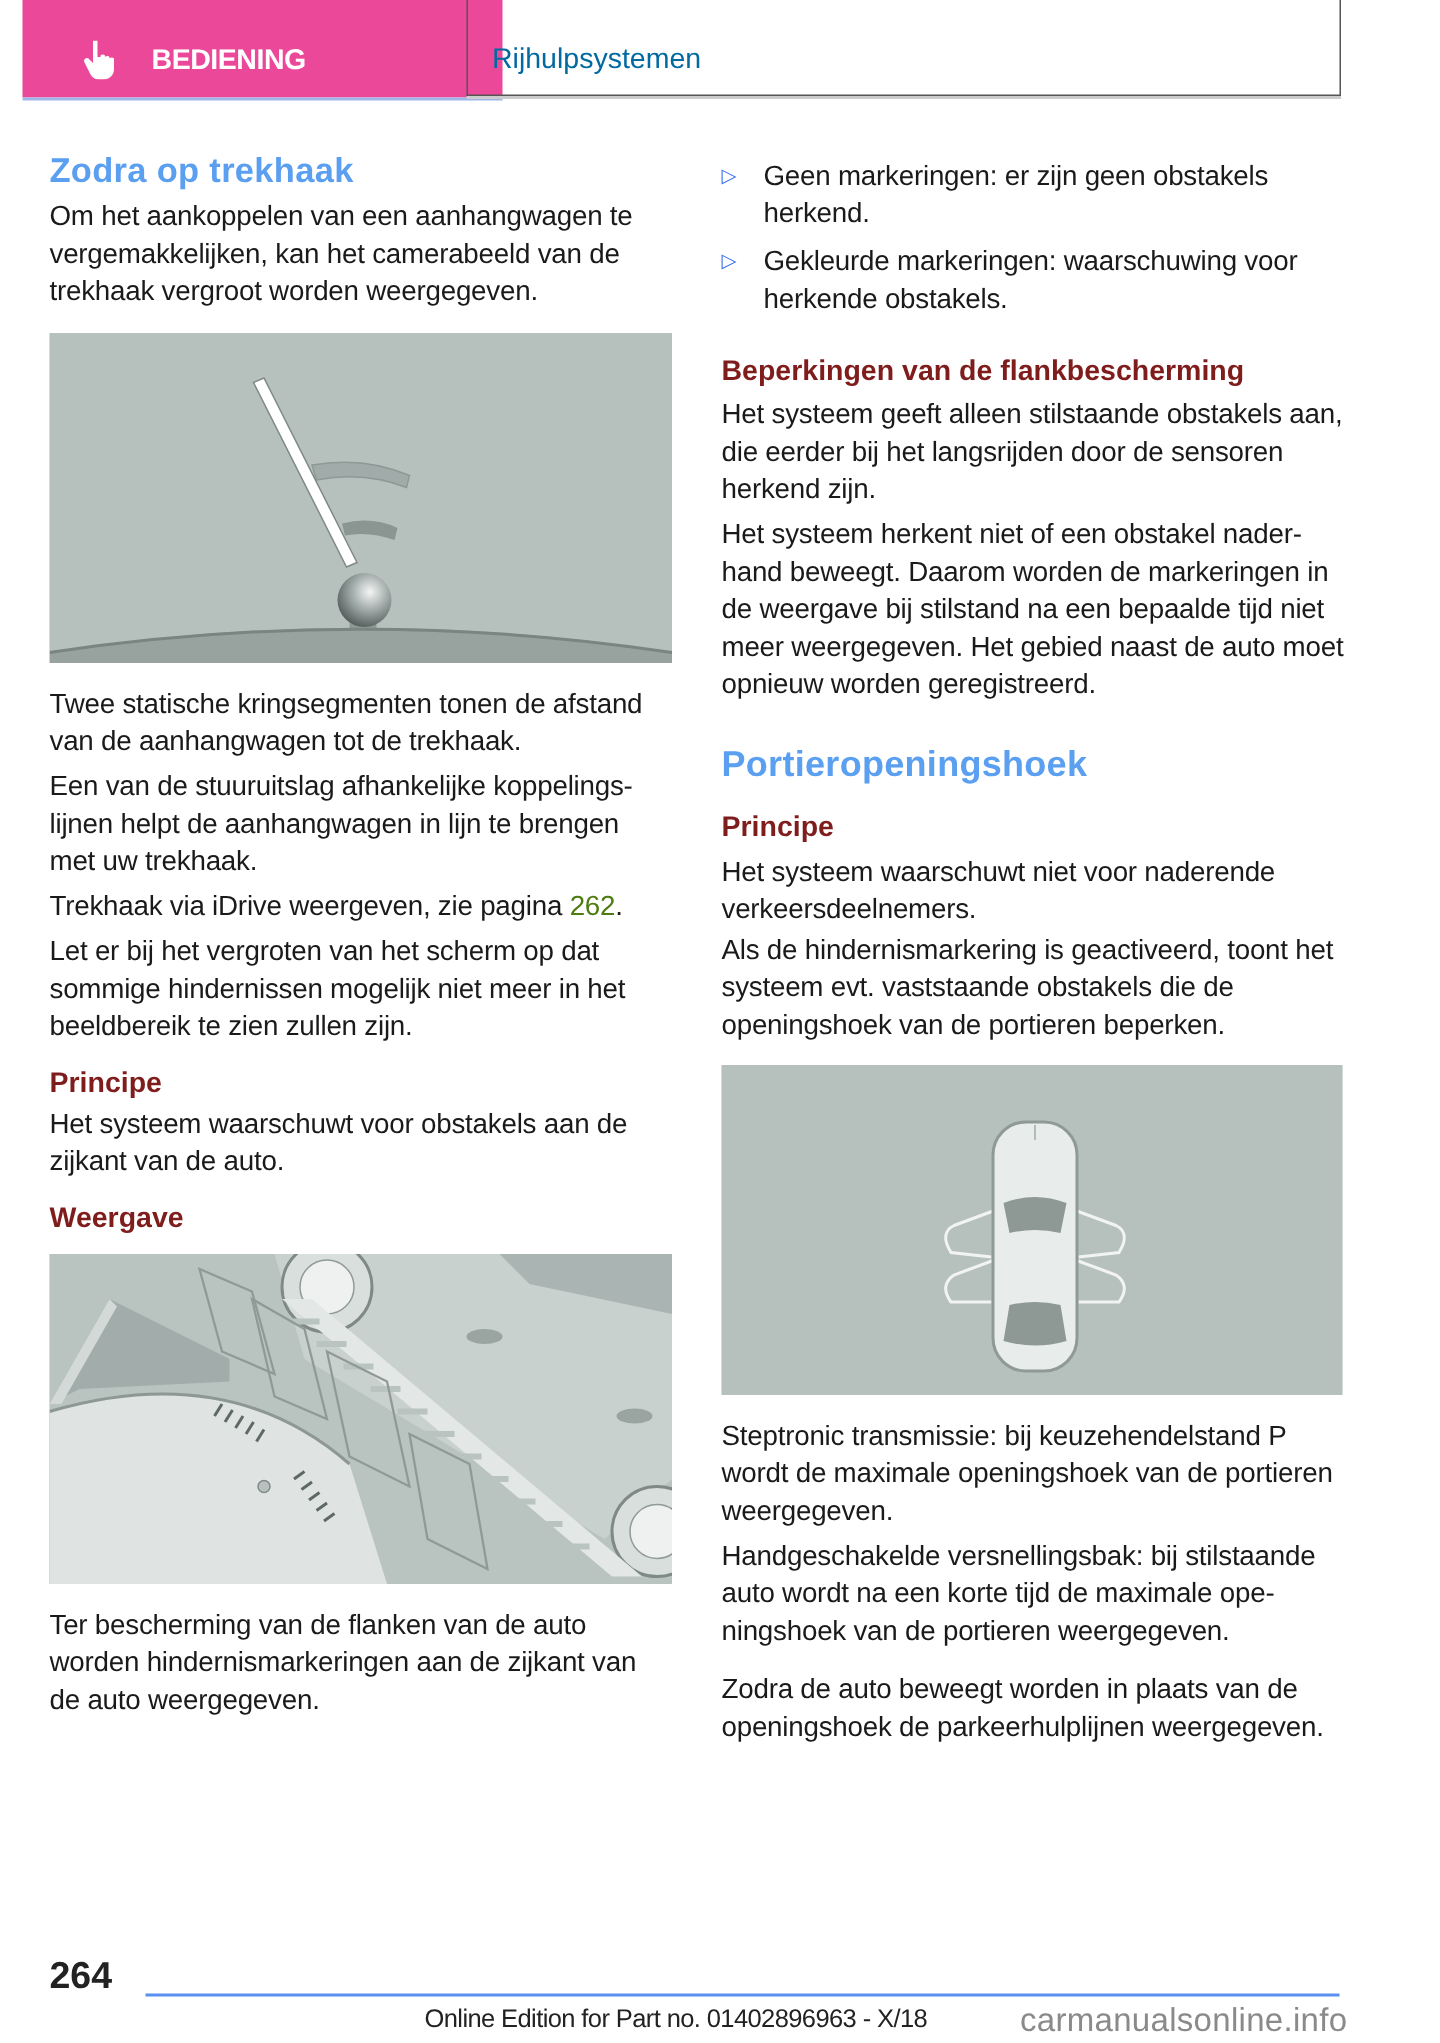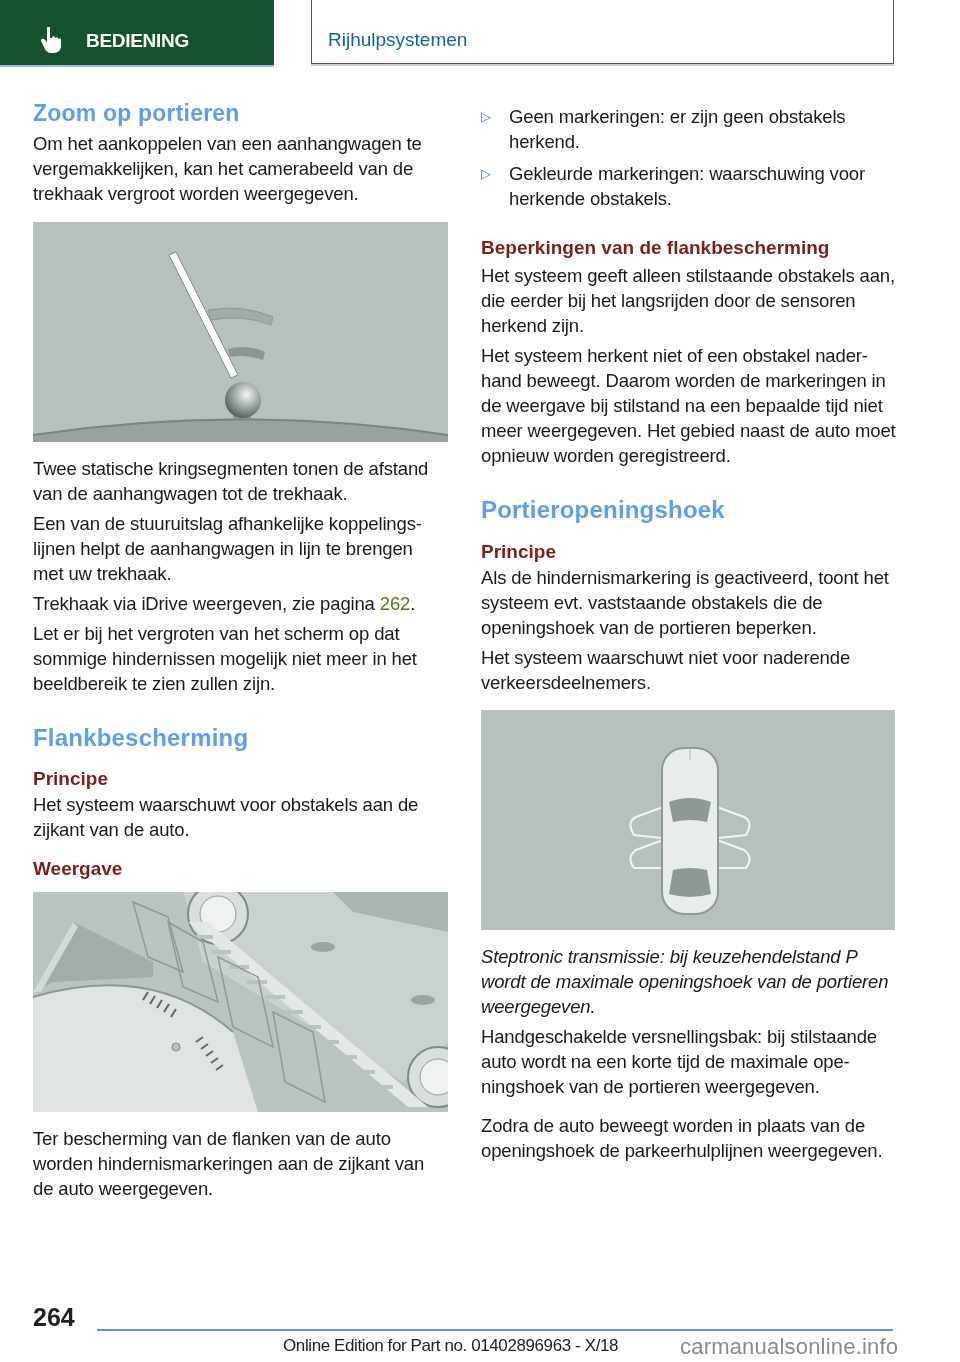--- a/index.html
+++ b/index.html
@@ -1,20 +1,20 @@
 <!DOCTYPE html>
 <html><head>
 <meta charset="utf-8">
 <style>
   html, body { margin: 0; padding: 0; background: #ffffff; }
   body { width: 960px; height: 1362px; position: relative; overflow: hidden;
          font-family: "Liberation Sans", sans-serif; color: #1a1a1a; }
 
-  .hdr-tab { position: absolute; left: 0; top: 0; width: 274px; height: 65px;
-             background: #14532d; display: flex; align-items: center; }
+  .hdr-tab { position: absolute; left: 15px; top: 0; width: 320px; height: 65px;
+             background: #ec4899; display: flex; align-items: center; }
   .hdr-tab .hand { position: absolute; left: 40px; top: 27px; width: 24px; height: 26px; }
   .hdr-tab .label { position: absolute; left: 86px; top: 30px; color: #fff; font-weight: bold;
                     font-size: 19px; letter-spacing: -0.3px; }
   .hdr-tab::after { content: ""; position: absolute; left: 0; right: 0; bottom: -2px; height: 2px; background: #9fb6e8; }
   .hdr-box { position: absolute; left: 311px; top: -2px; width: 583px; height: 66px;
              border: 1px solid #555; border-top: none; box-sizing: border-box; }
   .hdr-box .title { position: absolute; left: 16px; top: 31px; font-size: 19px; color: #0369a1; }
   .hdr-box::after { content:""; position:absolute; left:-1px; right:-1px; bottom:-3px; height:2px; background:#ccc; }
 
   .col { position: absolute; top: 100px; width: 415px; }
@@ -44,21 +44,21 @@
   <svg class="hand" viewBox="0 0 24 26">
     <path d="M7 0 h3 v11 h2 v-1 a2 2 0 0 1 3 0 v1 a2 2 0 0 1 3 0 v1 a2 2 0 0 1 3 0 v7 c0 4 -3 7 -7 7 h-3 c-3 0 -5 -2 -6 -4 l-4 -8 a2 2 0 0 1 3 -2 l3 3 z" fill="#fff"></path>
   </svg>
   <span class="label">BEDIENING</span>
 </div>
 <div class="hdr-box">
   <span class="title">Rijhulpsystemen</span>
 </div>
 
 <div class="col left">
-  <h2 class="sec" style="font-size:23px;">Zoom op portieren</h2>
+  <h2 class="sec" style="font-size:23px;">Zodra op trekhaak</h2>
   <p style="margin-top:4px;">Om het aankoppelen van een aanhangwagen te vergemakkelijken, kan het camerabeeld van de trekhaak vergroot worden weergegeven.</p>
 
   <div class="figure" style="margin-top:16px; width:415px; height:220px;">
     <svg width="415" height="220" viewBox="0 0 415 220">
       <rect width="415" height="220" fill="#b6c1bd"></rect>
       <path d="M175 88 Q210 82 240 95 L238 103 Q210 92 178 98 Z" fill="#a1acaa" stroke="#8e9996" stroke-width="1"></path>
       <path d="M195 127 Q215 122 232 130 L230 138 Q213 132 197 135 Z" fill="#8b9693"></path>
       <polygon points="136,33 143,30 205,153 198,156" fill="#ffffff" stroke="#7f8a87" stroke-width="1"></polygon>
       <defs>
         <radialGradient id="ball" cx="0.6" cy="0.35" r="0.7">
@@ -72,21 +72,20 @@
       <path d="M0 213 Q207 180 415 213 L415 220 L0 220 Z" fill="#98a3a0"></path>
       <path d="M0 213 Q207 182 415 213" fill="none" stroke="#7a8582" stroke-width="2"></path>
     </svg>
   </div>
 
   <p style="margin-top:14px;">Twee statische kringsegmenten tonen de af­stand van de aanhangwagen tot de trekhaak.</p>
   <p style="margin-top:5px;">Een van de stuuruitslag afhankelijke koppelings­lijnen helpt de aanhangwagen in lijn te brengen met uw trekhaak.</p>
   <p style="margin-top:5px;"><span>Trekhaak via iDrive weergeven, zie pagina </span><a class="link">262</a><span>.</span></p>
   <p style="margin-top:5px;">Let er bij het vergroten van het scherm op dat sommige hindernissen mogelijk niet meer in het beeldbereik te zien zullen zijn.</p>
 
-  <h2 class="sec" style="margin-top:28px;">Flankbescherming</h2>
   <h3 class="sub" style="margin-top:16px;">Principe</h3>
   <p style="margin-top:2px;">Het systeem waarschuwt voor obstakels aan de zijkant van de auto.</p>
   <h3 class="sub" style="margin-top:16px;">Weergave</h3>
 
   <div class="figure" style="margin-top:12px; width:415px; height:220px;">
     <svg width="415" height="220" viewBox="0 0 415 220">
       <rect width="415" height="220" fill="#b9c3c0"></rect>
 
       <polygon points="150,0 415,0 415,150 370,190 170,70" fill="#c9d1cf"></polygon>
       <polygon points="300,0 415,0 415,40 320,20" fill="#aab4b2"></polygon>
@@ -148,42 +147,42 @@
     <li><span class="tri">▷</span><span>Geen markeringen: er zijn geen obstakels herkend.</span></li>
     <li style="margin-top:7px;"><span class="tri">▷</span><span>Gekleurde markeringen: waarschuwing voor herkende obstakels.</span></li>
   </ul>
 
   <h3 class="sub" style="margin-top:26px;">Beperkingen van de flankbescherming</h3>
   <p style="margin-top:4px;">Het systeem geeft alleen stilstaande obstakels aan, die eerder bij het langsrijden door de senso­ren herkend zijn.</p>
   <p style="margin-top:5px;">Het systeem herkent niet of een obstakel nader­hand beweegt. Daarom worden de markeringen in de weergave bij stilstand na een bepaalde tijd niet meer weergegeven. Het gebied naast de auto moet opnieuw worden geregistreerd.</p>
 
   <h2 class="sec" style="margin-top:28px;">Portieropeningshoek</h2>
   <h3 class="sub" style="margin-top:17px;">Principe</h3>
+  <p style="margin-top:5px;">Het systeem waarschuwt niet voor naderende verkeersdeelnemers.</p>
   <p style="margin-top:2px;">Als de hindernismarkering is geactiveerd, toont het systeem evt. vaststaande obstakels die de openingshoek van de portieren beperken.</p>
-  <p style="margin-top:5px;">Het systeem waarschuwt niet voor naderende verkeersdeelnemers.</p>
 
   <div class="figure" style="margin-top:15px; width:414px; height:220px;">
     <svg width="414" height="220" viewBox="0 0 414 220">
       <rect width="414" height="220" fill="#b6c1bd"></rect>
 
       <g fill="none" stroke="#f2f4f3" stroke-width="2">
         <path d="M182 97 L155 107 Q145 112 153 125 L180 128"></path>
         <path d="M182 130 L155 140 Q145 147 153 158 L180 158"></path>
         <path d="M236 97 L263 107 Q273 112 265 125 L238 128"></path>
         <path d="M236 130 L263 140 Q273 147 265 158 L238 158"></path>
       </g>
 
       <rect x="181" y="38" width="56" height="166" rx="22" fill="#e8ecea" stroke="#8f9a97" stroke-width="2"></rect>
       <path d="M188 92 Q209 84 230 92 L226 112 Q209 108 192 112 Z" fill="#8e9996"></path>
       <path d="M192 160 Q209 156 226 160 L230 184 Q209 190 188 184 Z" fill="#8e9996"></path>
       <line x1="209" y1="40" x2="209" y2="50" stroke="#a2acaa"></line>
     </svg>
   </div>
 
-  <p style="margin-top:14px;font-style:italic;">Steptronic transmissie: bij keuzehendelstand P wordt de maximale openingshoek van de portie­ren weergegeven.</p>
+  <p style="margin-top:14px;">Steptronic transmissie: bij keuzehendelstand P wordt de maximale openingshoek van de portie­ren weergegeven.</p>
   <p style="margin-top:5px;">Handgeschakelde versnellingsbak: bij stilstaande auto wordt na een korte tijd de maximale ope­ningshoek van de portieren weergegeven.</p>
   <p style="margin-top:14px;">Zodra de auto beweegt worden in plaats van de openingshoek de parkeerhulplijnen weergege­ven.</p>
 </div>
 
 <div class="footer-num">264</div>
 <div class="footer-line"></div>
 <div class="footer-ed">Online Edition for Part no. 01402896963 - X/18</div>
 <div class="footer-wm">carmanualsonline.info</div>
 
 </body></html>

